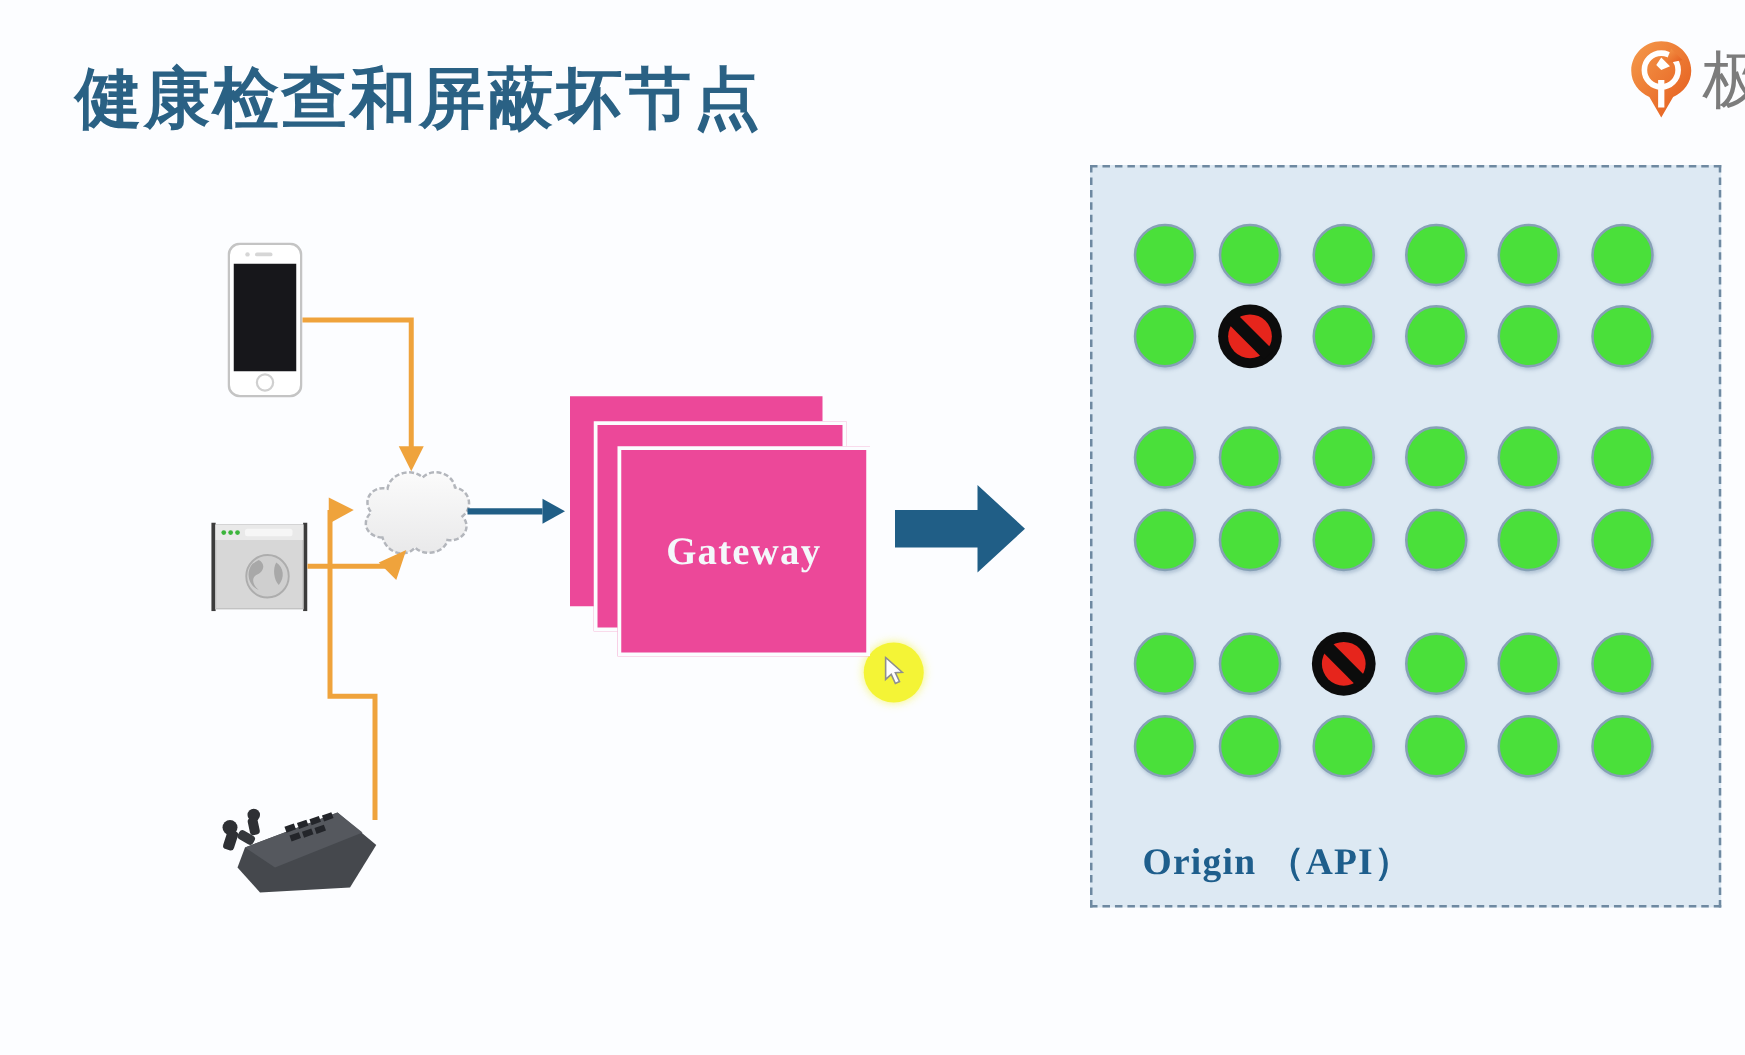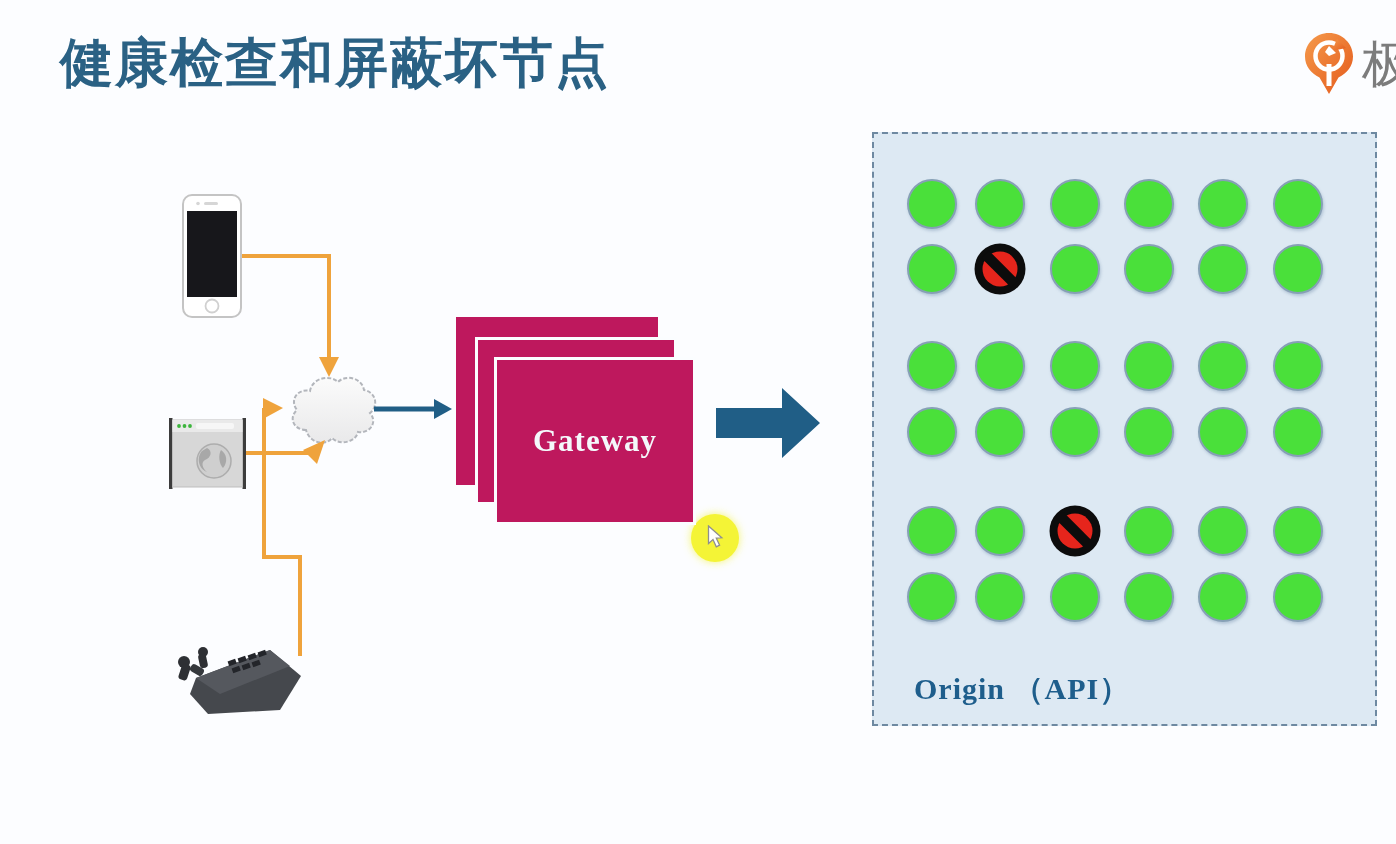--- a/index.html
+++ b/index.html
@@ -1,31 +1,31 @@
 <!DOCTYPE html>
 <html><head>
 <meta charset="utf-8">
 <style>
   html,body{margin:0;padding:0;background:#fcfdff;}
   .stage{position:relative;width:1396px;height:844px;background:#fcfdff;overflow:hidden;
          font-family:"Liberation Sans",sans-serif;}
 
   
-  .page-title{position:absolute;left:60px;top:28px;margin:0;font-size:53px;font-weight:900;
+  .page-title{position:absolute;left:60px;top:44px;margin:0;font-size:53px;font-weight:900;
               color:#2a6184;letter-spacing:2px;}
 
   
   .logo-wrap{position:absolute;left:1304px;top:32px;display:flex;align-items:center;gap:8px;}
   .logo-text{font-size:50px;color:#7c7c7c;font-weight:400;line-height:1;white-space:nowrap;}
 
   
   .icon-abs{position:absolute;}
 
   
-  .gw{position:absolute;width:202px;height:168px;background:#be185d;box-sizing:border-box;z-index:2;}
+  .gw{position:absolute;width:202px;height:168px;background:#ec4899;box-sizing:border-box;z-index:2;}
   .gw-mid,.gw-front{border:3px solid #fbfdff;}
   .gw-back{left:456px;top:317px;}
   .gw-mid{left:475px;top:337px;}
   .gw-front{left:494px;top:357px;display:flex;align-items:center;justify-content:center;}
   .gw-label{color:#f4f8fb;font-family:"Liberation Serif",serif;font-weight:700;font-size:31px;
             letter-spacing:1px;}
 
   
   .cursor-halo{position:absolute;left:691px;top:514px;width:48px;height:48px;border-radius:50%;
                background:#f4f436;z-index:1;box-shadow:0 0 8px rgba(244,244,54,.7);}

